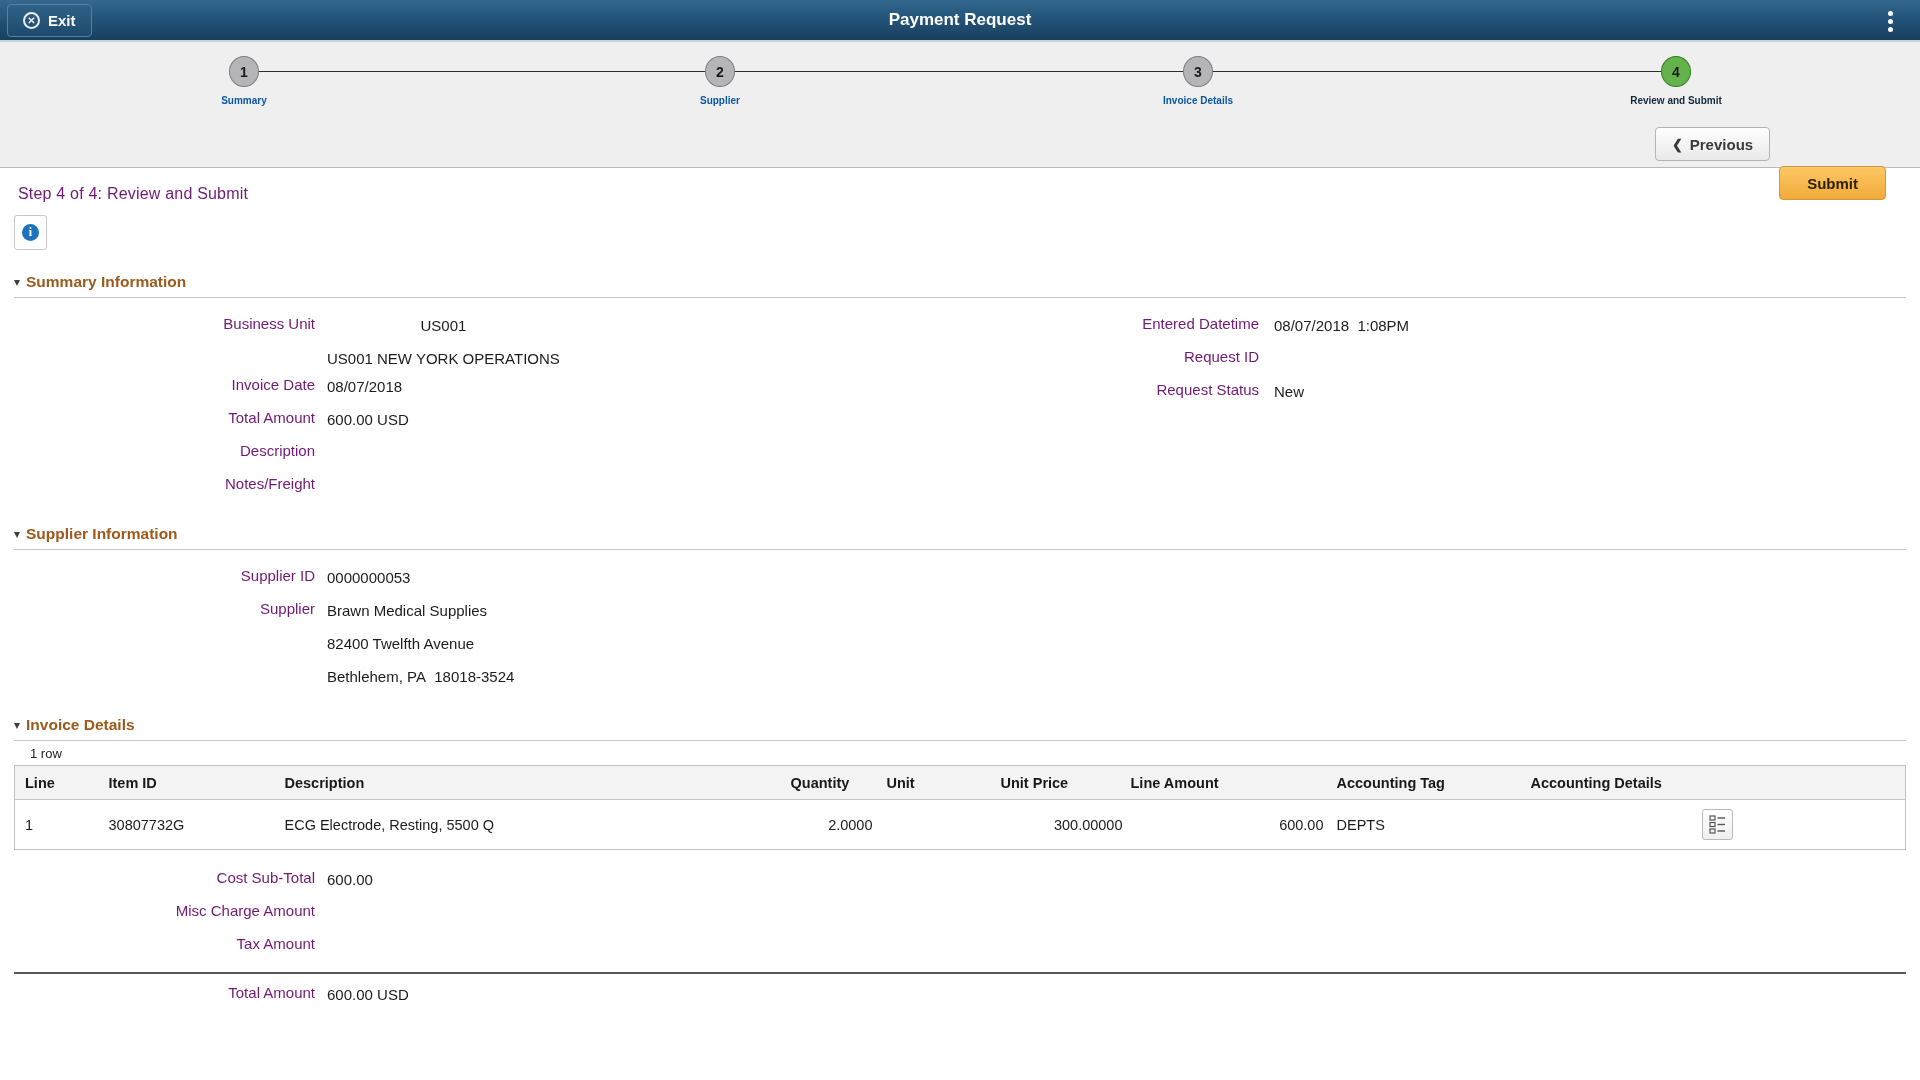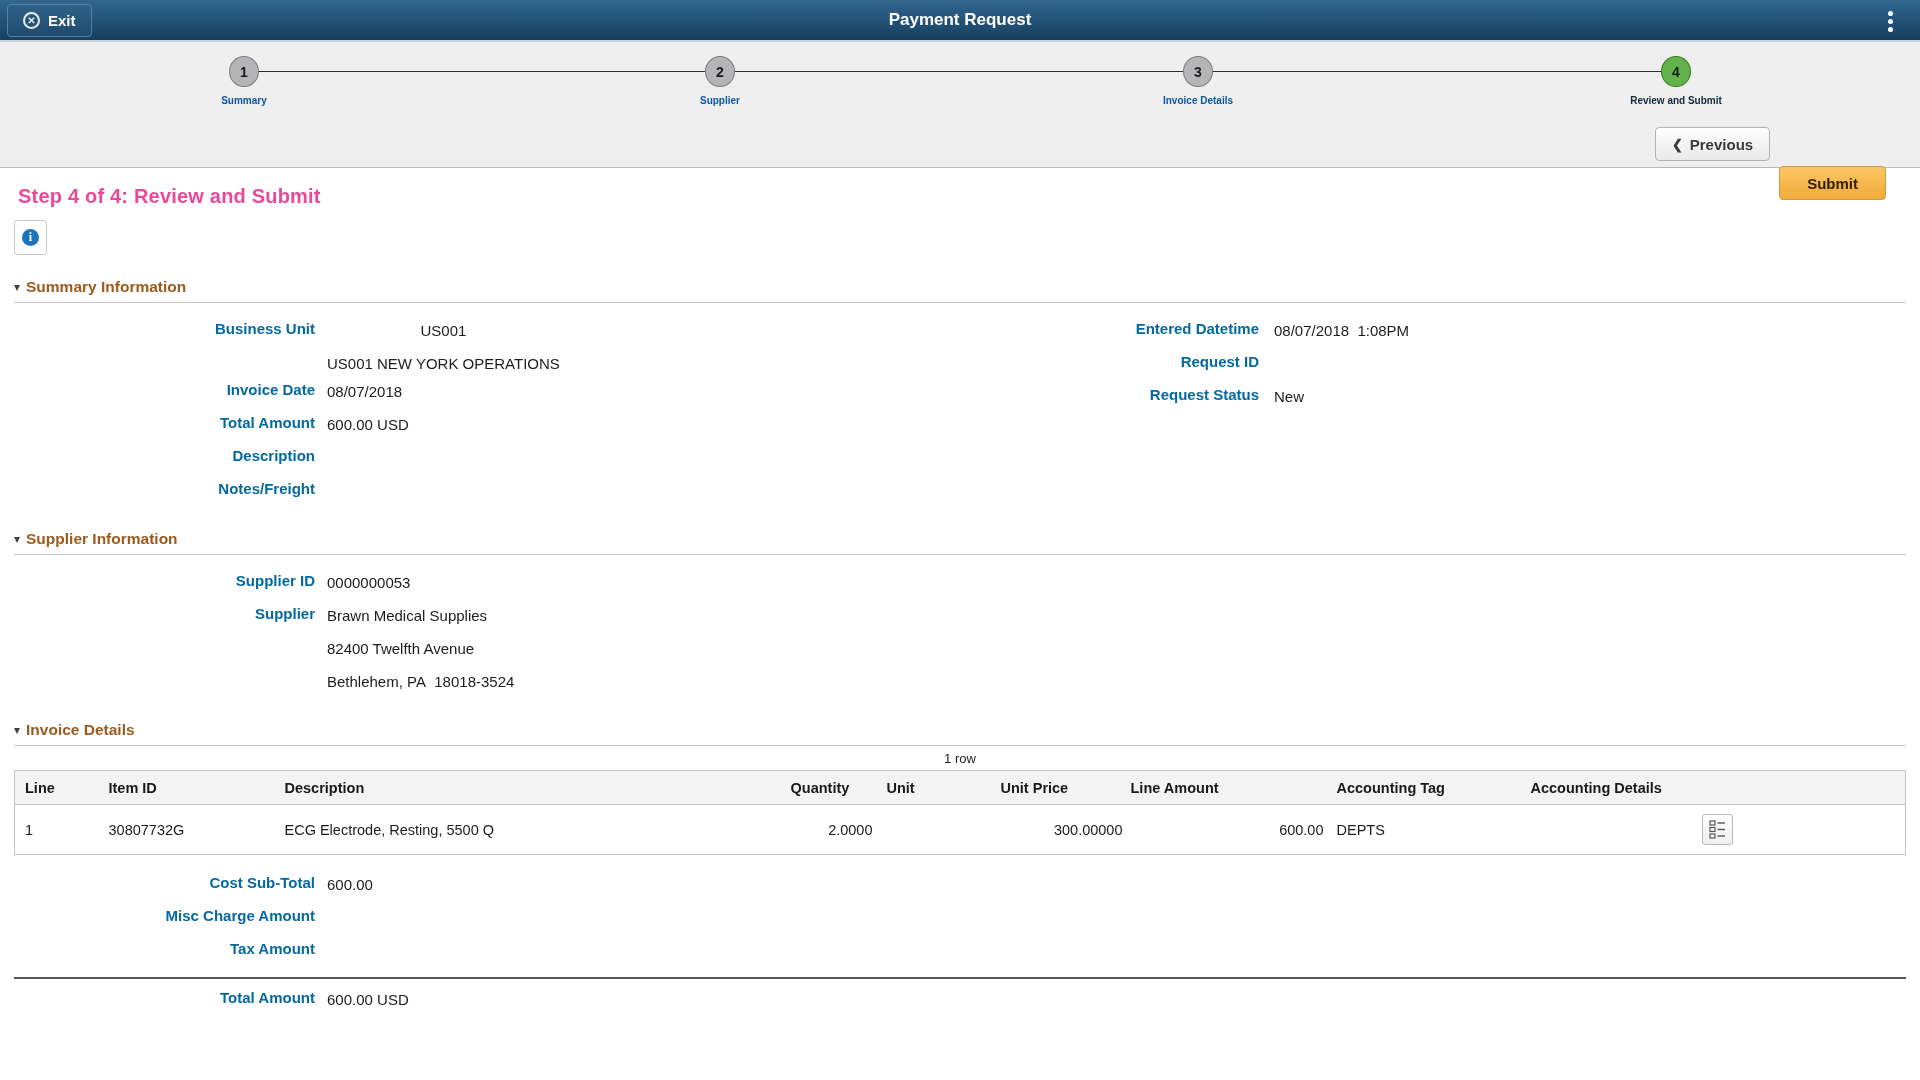--- a/index.html
+++ b/index.html
@@ -39,44 +39,44 @@
   .band-actions { position:absolute; right:34px; top:85px; display:flex; gap:9px; }
   .btn { height:34px; border-radius:4px; font-size:15px; font-weight:bold; cursor:pointer; }
   .btn-prev { padding:0 16px; background:linear-gradient(#ffffff,#e9e9e9);
               border:1px solid #b3b3b3; color:#3a3a3a; display:flex; align-items:center; gap:7px; }
   .btn-prev .chev { font-size:13px; }
   .btn-sub { padding:0 27px; background:linear-gradient(#fdc765,#f1aa38);
              border:1px solid #cd9a43; color:#2e2000;margin-top:39px; }
 
   
   main { padding:0 14px; }
-  h1 { font-size:20px; font-weight:bold; color:#ec4899; margin:17px 0 0 4px; letter-spacing:.2px; }
+  h1 { font-size:16px; font-weight:normal; color:#701a75; margin:17px 0 0 4px; letter-spacing:.2px; }
   .info-btn { margin:12px 0 0 0; width:33px; height:35px; background:#fff;
               border:1px solid #c8c8c8; border-radius:3px; cursor:pointer;
               display:flex; align-items:center; justify-content:center; }
   .info-glyph { width:17px; height:17px; border-radius:50%; background:#1e74ba; color:#fff;
                 font-size:12px; font-weight:bold; display:flex; align-items:center;
                 justify-content:center; font-family:"Liberation Serif", serif; }
 
   .section-hd { margin-top:23px; padding-bottom:6px; border-bottom:1px solid #c6c6c6;
                 display:flex; align-items:center; gap:6px; cursor:pointer; }
   .caret { color:#3f3f3f; font-size:12px; }
   .section-title { color:#9c5a1c; font-size:15.5px; font-weight:bold; }
 
   .fields-wrap { display:flex; margin-top:11px; }
   .col-left { width:930px; }
   .field-row { display:flex; min-height:33px; align-items:flex-start; padding-top:5px; }
-  .flabel { width:301px; text-align:right; font-size:15px; font-weight:bold; color:#0369a1;
+  .flabel { width:301px; text-align:right; font-size:15px; font-weight:normal; color:#701a75;
             line-height:20px; flex:none; }
   .fval { margin-left:12px; font-size:15px; color:#1c1c1c; line-height:23px;text-align:center; }
   .col-right .flabel { width:315px; }
   .col-right .fval { margin-left:15px; }
 
   
-  .rowcount { text-align:center; font-size:13px; color:#222; margin:5px 9px 4px; }
+  .rowcount { text-align:left; font-size:13px; color:#222; margin:5px 16px 4px; }
   table.grid { width:1892px; border-collapse:collapse; border:1px solid #c3c3c3; }
   .grid th { background:#f3f3f3; border-bottom:1px solid #c3c3c3; height:34px;
              font-size:14.5px; font-weight:bold; color:#191919; text-align:left; }
   .grid td { height:50px; font-size:14.5px; color:#1c1c1c; vertical-align:middle; background:#fff; }
   .c-line   { width:80px;  padding-left:10px; }
   .c-item   { width:176px; padding-left:14px; }
   .c-desc   { width:520px; padding-left:14px; }
   .c-qty    { width:90px;  text-align:right; padding-right:8px; }
   .c-unit   { width:120px; padding-left:6px; }
   .c-uprice { width:130px; text-align:right; padding-right:8px; }

